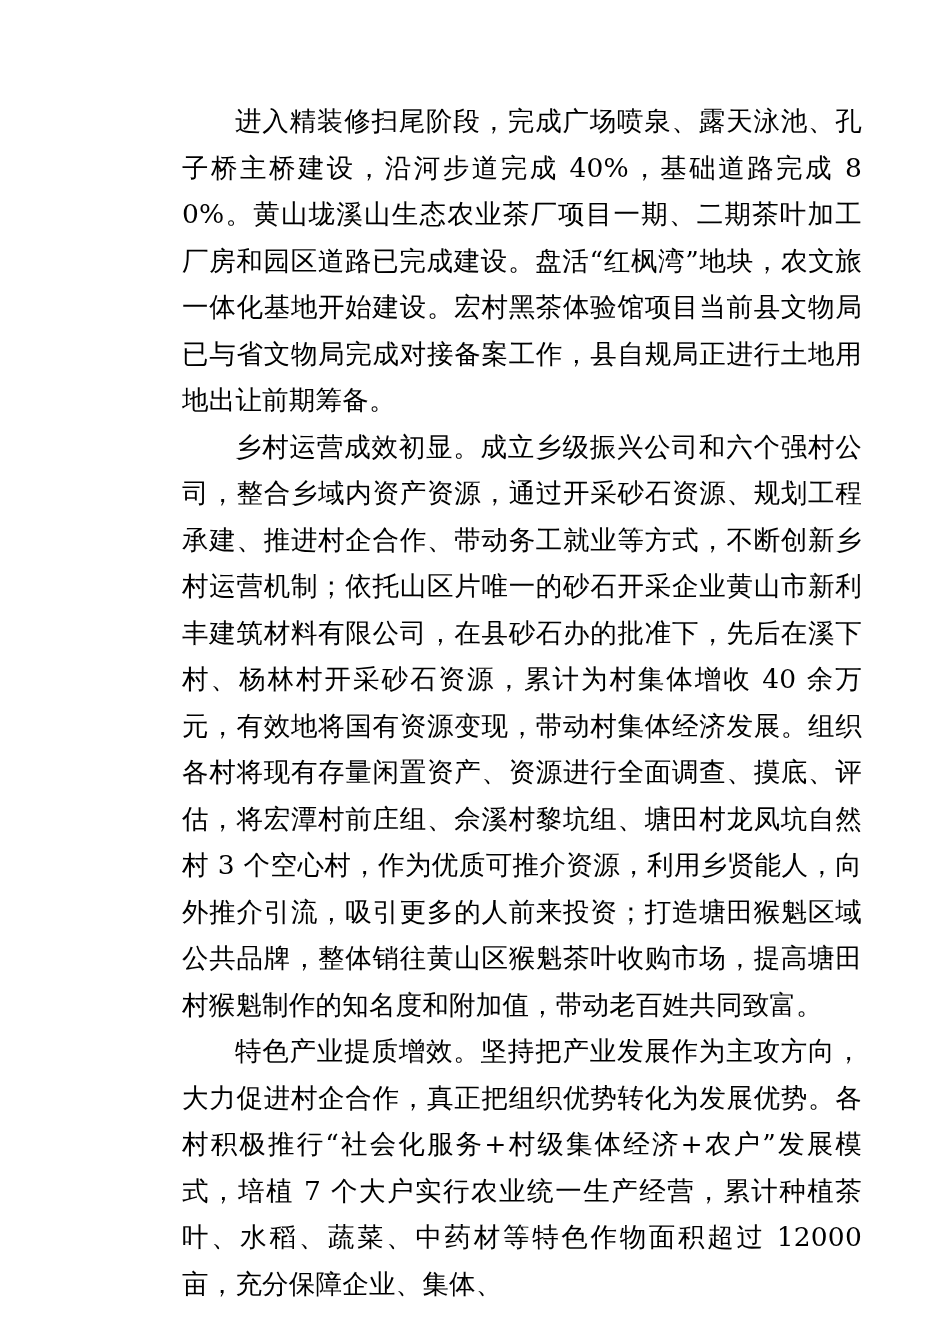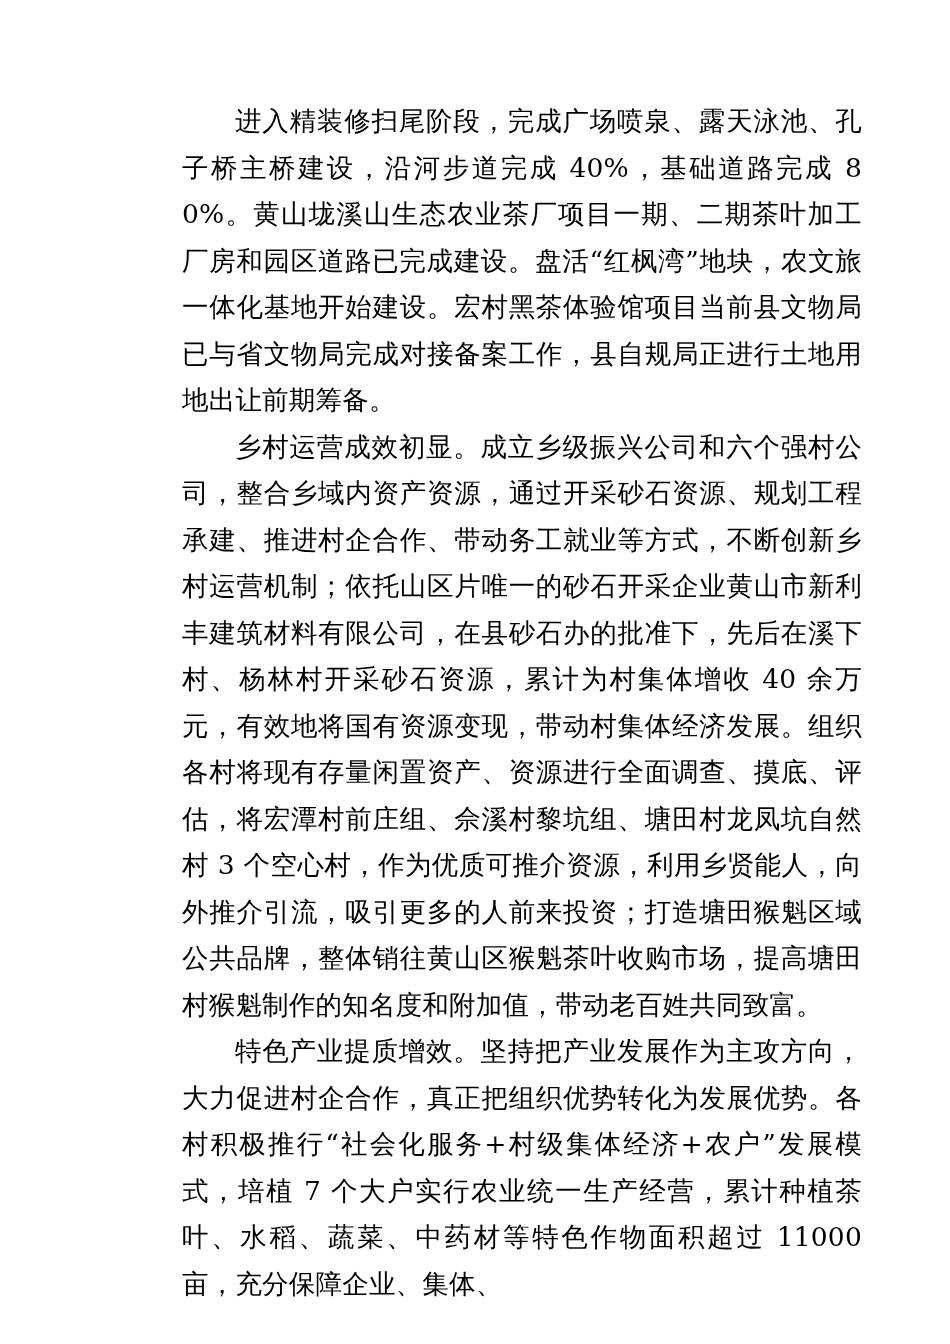--- a/index.html
+++ b/index.html
@@ -36,15 +36,15 @@
     word-break: break-all;
   }
 </style>
 </head>
 <body>
 
 <div class="page">
   <div class="content">
     <p class="para">进入精装修扫尾阶段，完成广场喷泉、露天泳池、孔子桥主桥建设，沿河步道完成 40%，基础道路完成 80%。黄山垅溪山生态农业茶厂项目一期、二期茶叶加工厂房和园区道路已完成建设。盘活“红枫湾”地块，农文旅一体化基地开始建设。宏村黑茶体验馆项目当前县文物局已与省文物局完成对接备案工作，县自规局正进行土地用地出让前期筹备。</p>
     <p class="para">乡村运营成效初显。成立乡级振兴公司和六个强村公司，整合乡域内资产资源，通过开采砂石资源、规划工程承建、推进村企合作、带动务工就业等方式，不断创新乡村运营机制；依托山区片唯一的砂石开采企业黄山市新利丰建筑材料有限公司，在县砂石办的批准下，先后在溪下村、杨林村开采砂石资源，累计为村集体增收 40 余万元，有效地将国有资源变现，带动村集体经济发展。组织各村将现有存量闲置资产、资源进行全面调查、摸底、评估，将宏潭村前庄组、佘溪村黎坑组、塘田村龙凤坑自然村 3 个空心村，作为优质可推介资源，利用乡贤能人，向外推介引流，吸引更多的人前来投资；打造塘田猴魁区域公共品牌，整体销往黄山区猴魁茶叶收购市场，提高塘田村猴魁制作的知名度和附加值，带动老百姓共同致富。</p>
-    <p class="para">特色产业提质增效。坚持把产业发展作为主攻方向，大力促进村企合作，真正把组织优势转化为发展优势。各村积极推行“社会化服务+村级集体经济+农户”发展模式，培植 7 个大户实行农业统一生产经营，累计种植茶叶、水稻、蔬菜、中药材等特色作物面积超过 11000 亩，充分保障企业、集体、</p>
+    <p class="para">特色产业提质增效。坚持把产业发展作为主攻方向，大力促进村企合作，真正把组织优势转化为发展优势。各村积极推行“社会化服务+村级集体经济+农户”发展模式，培植 7 个大户实行农业统一生产经营，累计种植茶叶、水稻、蔬菜、中药材等特色作物面积超过 12000 亩，充分保障企业、集体、</p>
   </div>
 </div>
 
 </body></html>

